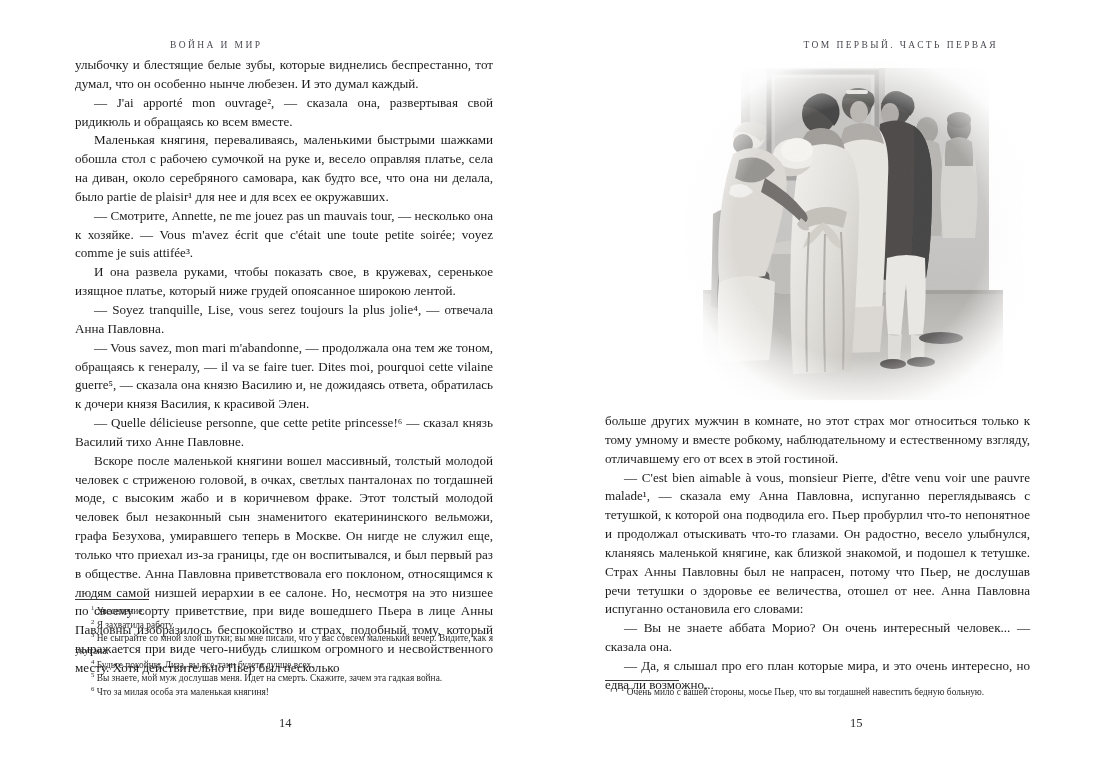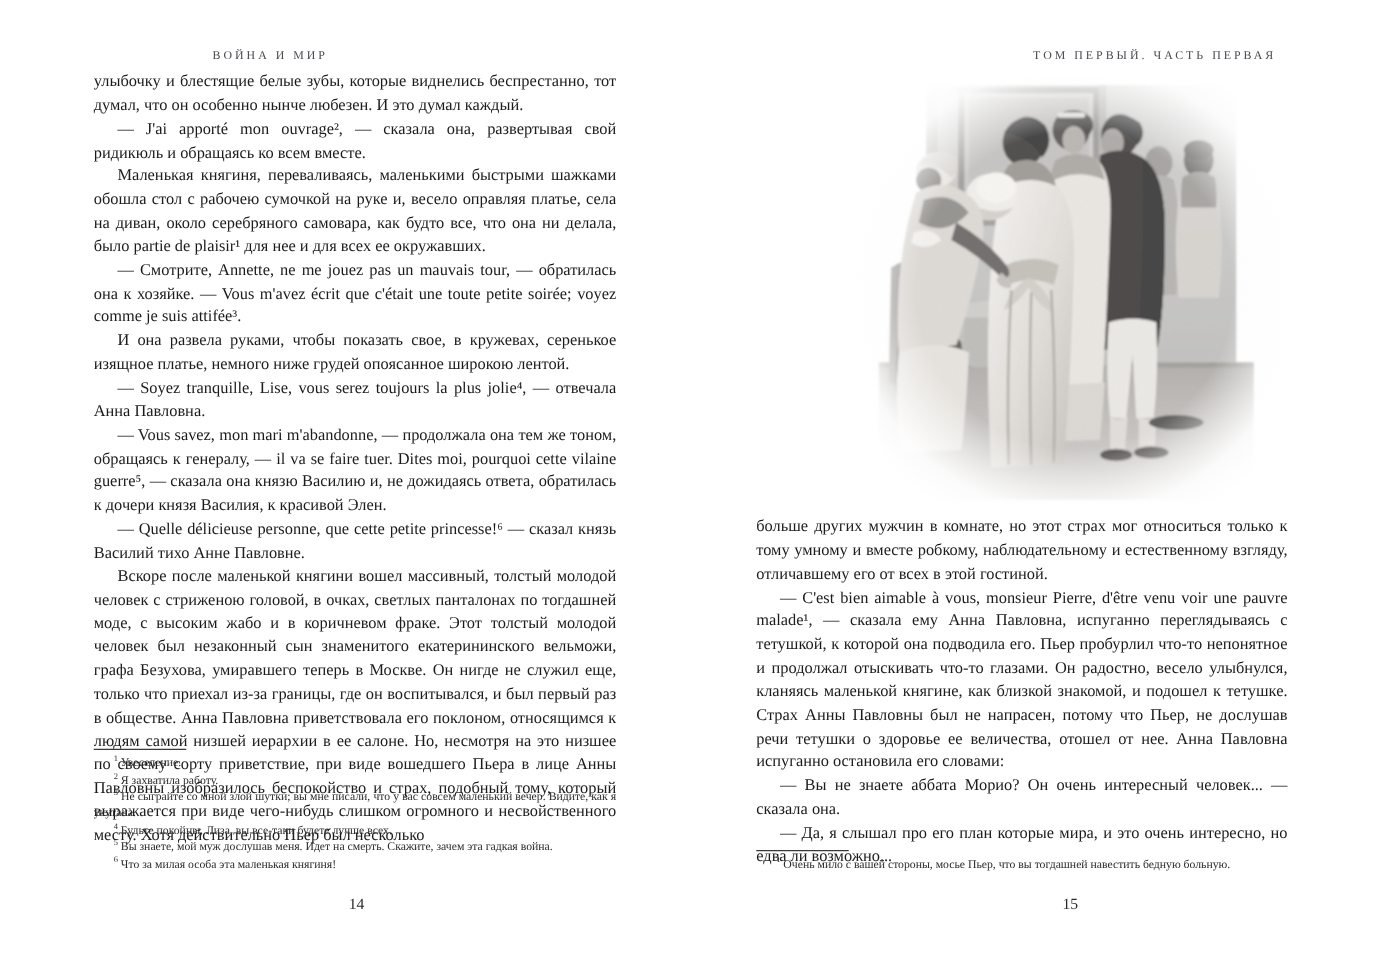--- a/index.html
+++ b/index.html
@@ -24,21 +24,21 @@
   }
 
   .page {
     position: relative;
     width: 550px;
     height: 777px;
     box-sizing: border-box;
   }
 
   .page-left  { padding: 40px 57px 0 75px; }
-  .page-right { padding: 40px 47px 0 55px; }
+  .page-right { padding: 40px 70px 0 55px; }
 
   
   .running-head {
     font-family: "Liberation Serif", "DejaVu Serif", serif;
     font-size: 9.5px;
     letter-spacing: 2.4px;
     color: #4a4a52;
     text-transform: uppercase;
     font-variant: small-caps;
     height: 16px;
@@ -125,22 +125,22 @@
 <div class="spread">
 
   <div class="page page-left">
 
     <div class="running-head">Война и мир</div>
 
     <div class="body-col">
       <p class="noindent">улыбочку и блестящие белые зубы, которые виднелись беспрестанно, тот думал, что он особенно нынче любезен. И это думал каждый.</p>
       <p>— J'ai apporté mon ouvrage², — сказала она, развертывая свой ридикюль и обращаясь ко всем вместе.</p>
       <p>Маленькая княгиня, переваливаясь, маленькими быстрыми шажками обошла стол с рабочею сумочкой на руке и, весело оправляя платье, села на диван, около серебряного самовара, как будто все, что она ни делала, было partie de plaisir¹ для нее и для всех ее окружавших.</p>
-      <p>— Смотрите, Annette, ne me jouez pas un mauvais tour, — обратилась она к хозяйке. — Vous m'avez écrit que c'était une toute petite soirée; voyez comme je suis attifée³.</p>
-      <p>И она развела руками, чтобы показать свое, в кружевах, серенькое изящное платье, немного ниже грудей опоясанное широкою лентой.</p>
+      <p>— Смотрите, Annette, ne me jouez pas un mauvais tour, — несколько она к хозяйке. — Vous m'avez écrit que c'était une toute petite soirée; voyez comme je suis attifée³.</p>
+      <p>И она развела руками, чтобы показать свое, в кружевах, серенькое изящное платье, который ниже грудей опоясанное широкою лентой.</p>
       <p>— Soyez tranquille, Lise, vous serez toujours la plus jolie⁴, — отвечала Анна Павловна.</p>
       <p>— Vous savez, mon mari m'abandonne, — продолжала она тем же тоном, обращаясь к генералу, — il va se faire tuer. Dites moi, pourquoi cette vilaine guerre⁵, — сказала она князю Василию и, не дожидаясь ответа, обратилась к дочери князя Василия, к красивой Элен.</p>
       <p>— Quelle délicieuse personne, que cette petite princesse!⁶ — сказал князь Василий тихо Анне Павловне.</p>
       <p>Вскоре после маленькой княгини вошел массивный, толстый молодой человек с стриженою головой, в очках, светлых панталонах по тогдашней моде, с высоким жабо и в коричневом фраке. Этот толстый молодой человек был незаконный сын знаменитого екатерининского вельможи, графа Безухова, умиравшего теперь в Москве. Он нигде не служил еще, только что приехал из-за границы, где он воспитывался, и был первый раз в обществе. Анна Павловна приветствовала его поклоном, относящимся к людям самой низшей иерархии в ее салоне. Но, несмотря на это низшее по своему сорту приветствие, при виде вошедшего Пьера в лице Анны Павловны изобразилось беспокойство и страх, подобный тому, который выражается при виде чего-нибудь слишком огромного и несвойственного месту. Хотя действительно Пьер был несколько</p>
     </div>
 
     <div class="footnotes">
       <div class="fn-rule"></div>
       <p><sup>1</sup> <span>Увеселение.</span></p>
       <p><sup>2</sup> <span>Я захватила работу.</span></p>

